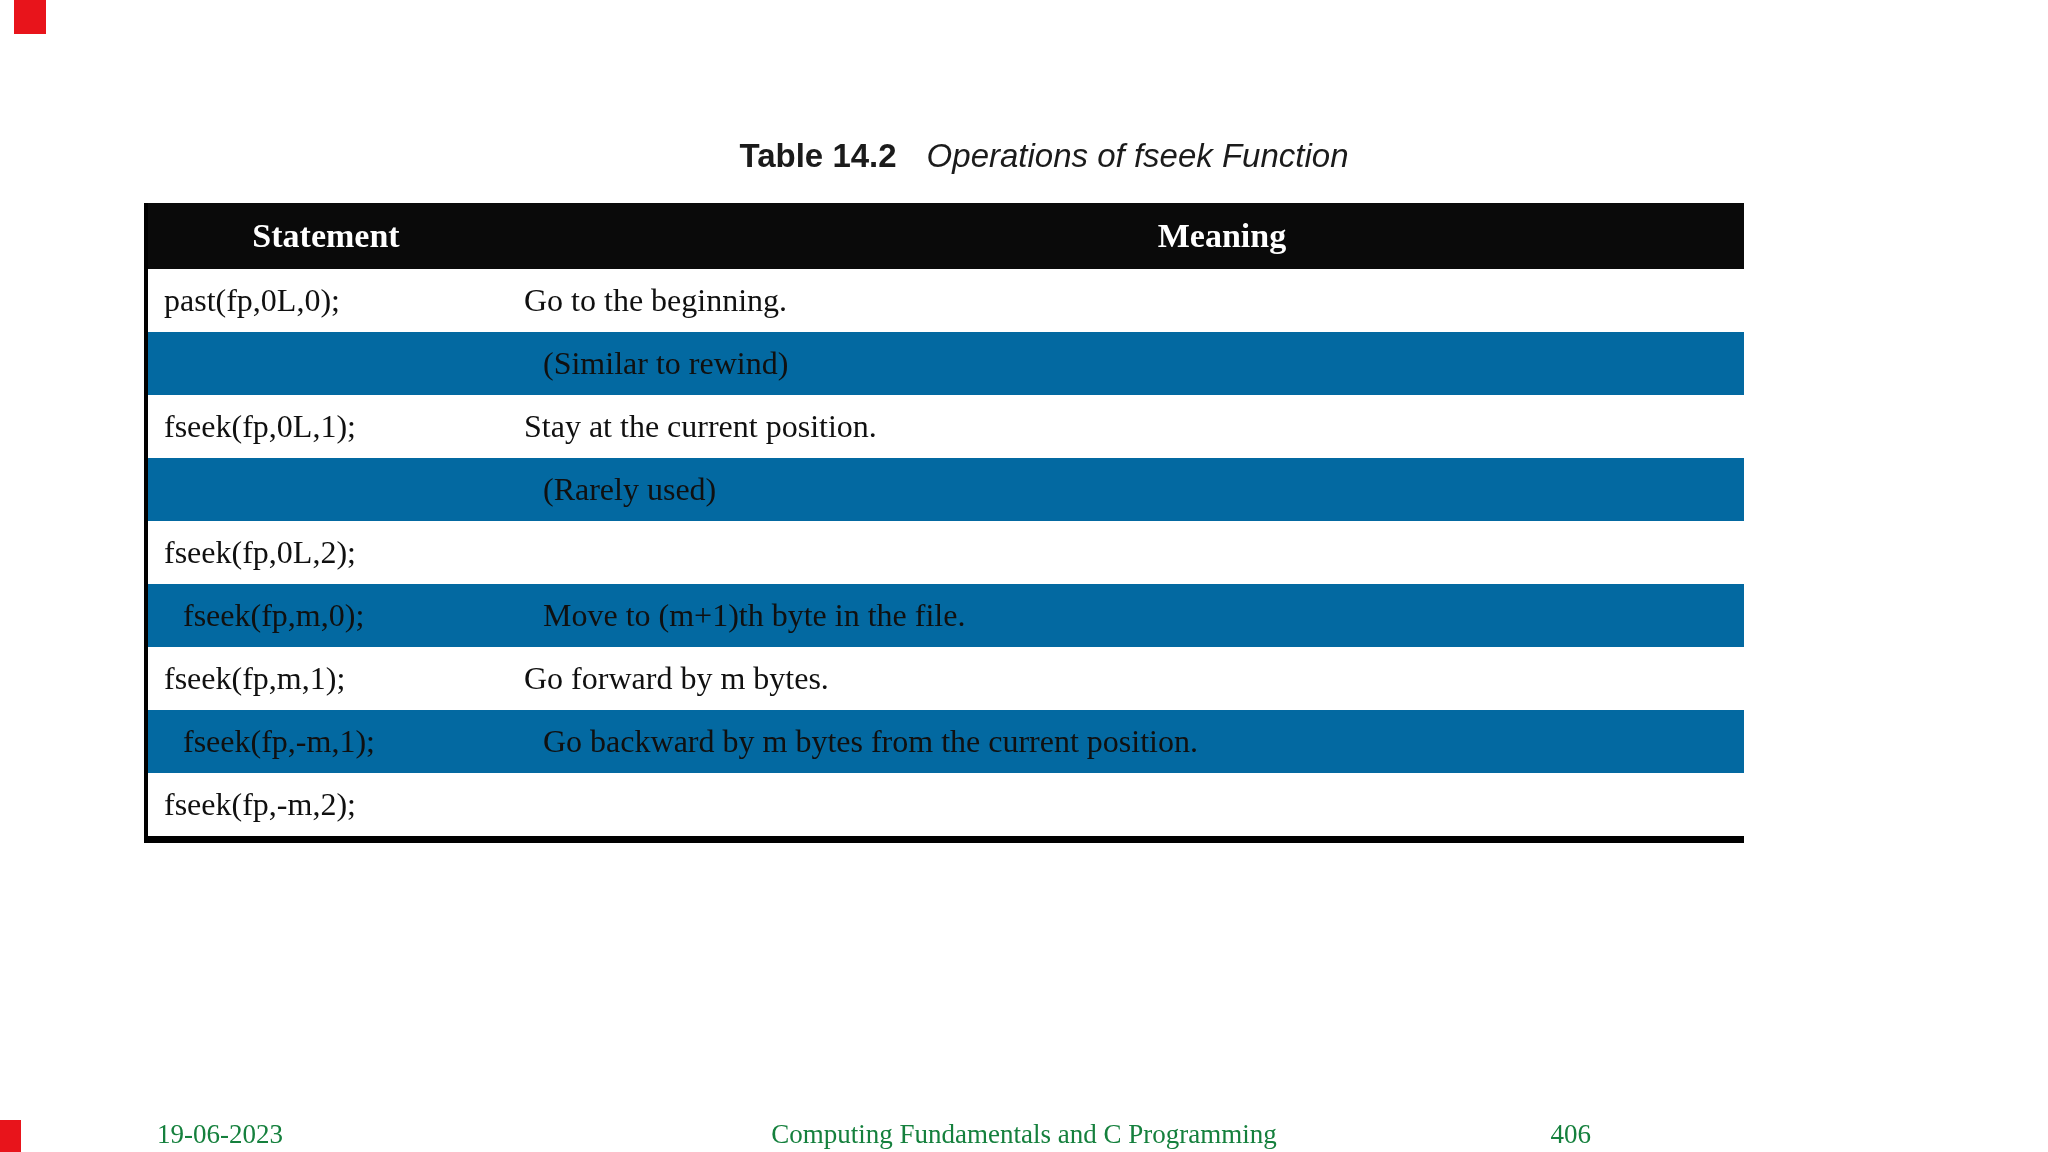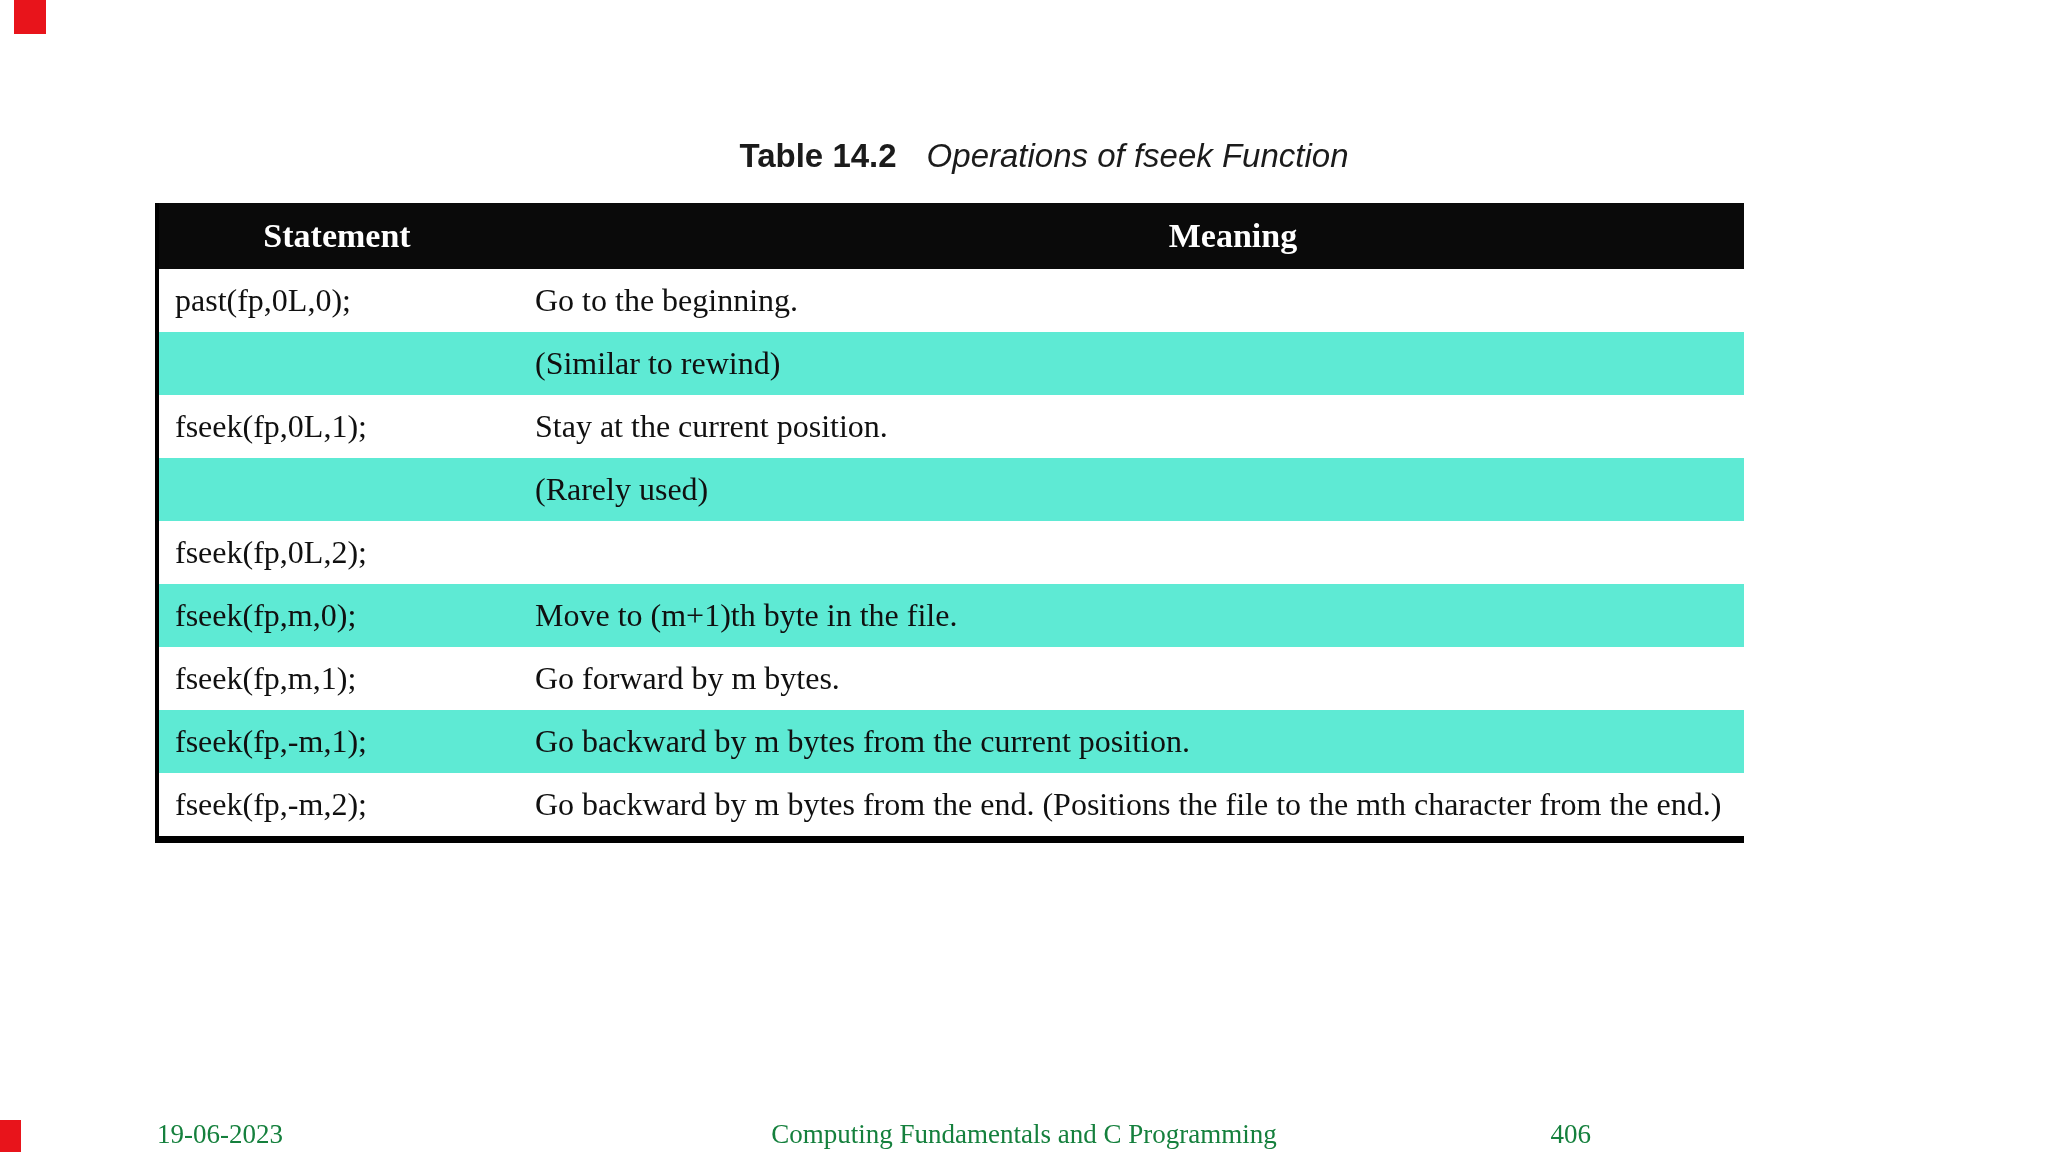--- a/index.html
+++ b/index.html
@@ -51,21 +51,21 @@
     font-weight: bold;
     margin-right: 30px;
   }
   .caption-text {
     font-style: italic;
   }
 
   
   .tbl {
     position: absolute;
-    left: 155px;
+    left: 144px;
     top: 203px;
     width: 1800px;
     box-sizing: border-box;
     border-left: 4px solid #000000;
     border-right: 4px solid #000000;
     border-bottom: 7px solid #000000;
   }
   .tbl-header {
     display: flex;
     align-items: center;
@@ -85,21 +85,22 @@
   }
   .tbl-row {
     display: flex;
     align-items: center;
     height: 63px;
     background: #ffffff;
     color: #101010;
     font-size: 32px;
   }
   .tbl-row.alt {
-    background: #5eead4;
+    background: #0369a1;
+    padding-left: 19px;
   }
   .cell-statement {
     width: 356px;
     box-sizing: border-box;
     padding-left: 16px;
     white-space: nowrap;
   }
   .cell-meaning {
     flex: 1;
     box-sizing: border-box;
@@ -173,21 +174,20 @@
         <div class="tbl-row">
     <div class="cell-statement">fseek(fp,m,1);</div>
     <div class="cell-meaning">Go forward by m bytes.</div>
   </div>
         <div class="tbl-row alt">
     <div class="cell-statement">fseek(fp,-m,1);</div>
     <div class="cell-meaning">Go backward by m bytes from the current position.</div>
   </div>
         <div class="tbl-row">
     <div class="cell-statement">fseek(fp,-m,2);</div>
-    <div class="cell-meaning">Go backward by m bytes from the end. (Positions the file to the mth character from the end.)</div>
   </div>
       </div>
   </div>
 
   <div class="footer-date">19-06-2023</div>
   <div class="footer-center">Computing Fundamentals and C Programming</div>
   <div class="footer-page">406</div>
 
 </div>
 

